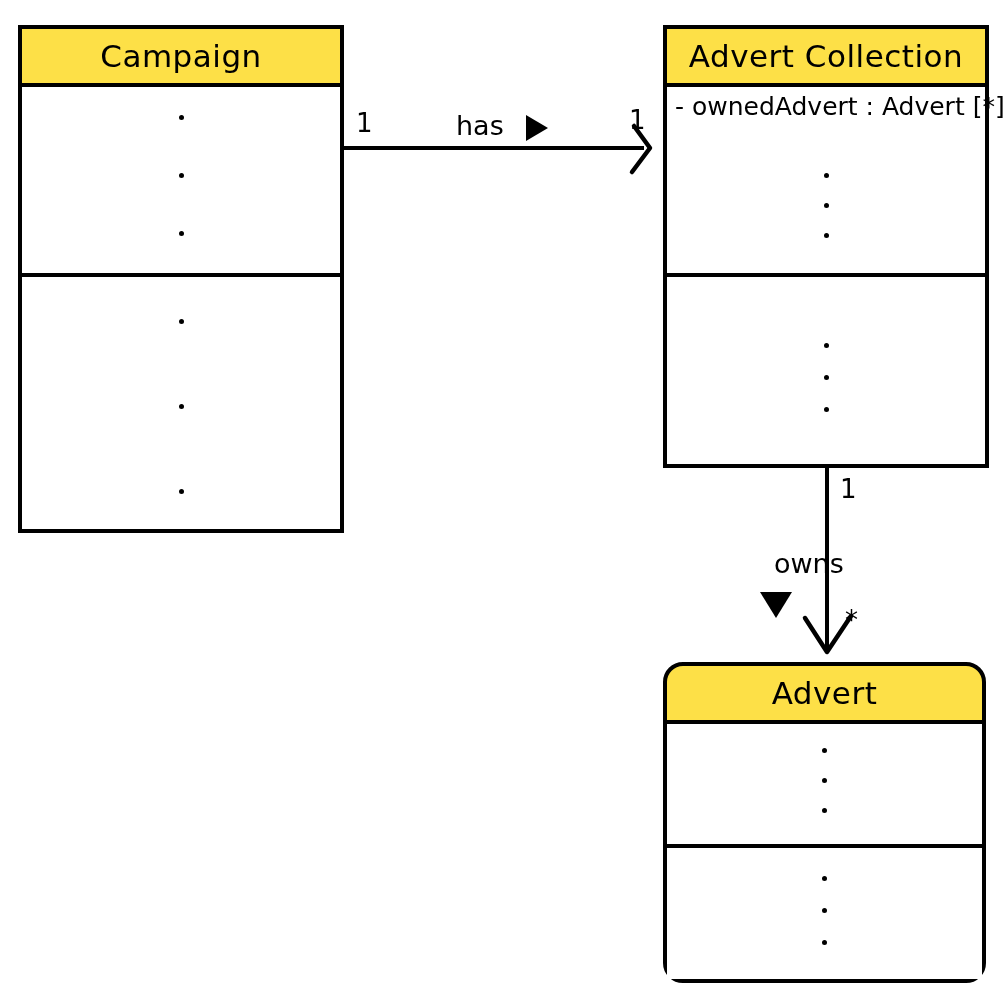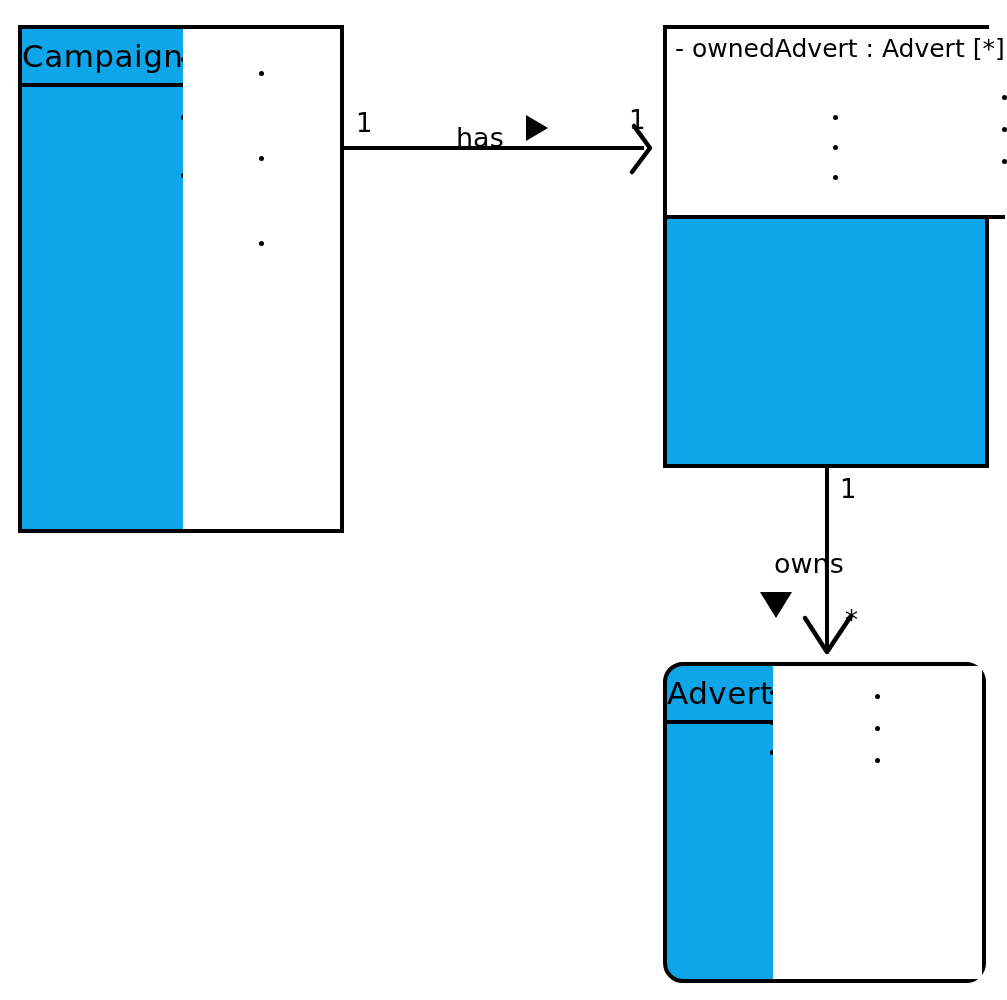--- a/index.html
+++ b/index.html
@@ -15,23 +15,23 @@
     position: relative;
     width: 1007px;
     height: 1000px;
     background: #ffffff;
     overflow: hidden;
   }
   .uml-class {
     position: absolute;
     box-sizing: border-box;
     border: 4px solid #000000;
-    background: #0ea5e9;
-    display: flex;
-    flex-direction: row;
+    background: #fde047;
+    display: flex;
+    flex-direction: column;
   }
   .class-title {
     box-sizing: border-box;
     display: flex;
     align-items: center;
     justify-content: center;
     border-bottom: 4px solid #000000;
     font-family: "DejaVu Sans", sans-serif;
     font-size: 31px;
     letter-spacing: 0.5px;
@@ -126,20 +126,21 @@
     <div class="compartment" style="flex:1;">
       <div class="dots" style="top:42px;">
         <div class="dot"></div>
         <div class="dot" style="margin-top:80px;"></div>
         <div class="dot" style="margin-top:80px;"></div>
       </div>
     </div>
   </div>
 
   <div class="uml-class" style="left:663px; top:25px; width:326px; height:443px;">
+    <div class="class-title" style="height:58px;">Advert Collection</div>
     <div class="compartment divided" style="height:190px;">
       <div class="attr-text" style="margin-top:6px;">- ownedAdvert : Advert [*]</div>
       <div class="dots" style="top:86px;">
         <div class="dot"></div>
         <div class="dot" style="margin-top:25px;"></div>
         <div class="dot" style="margin-top:25px;"></div>
       </div>
     </div>
     <div class="compartment" style="flex:1;">
       <div class="dots" style="top:66px;">
@@ -171,21 +172,21 @@
   <div class="edge-line" style="left:344px; top:146px; width:300px; height:4px;"></div>
 
   <svg class="arrow-svg" style="left:628px; top:122px;" width="40" height="55" viewBox="0 0 40 55">
     <path d="M 6 4 L 22 26 L 4 50" fill="none" stroke="#000000" stroke-width="4.5" stroke-linecap="round" stroke-linejoin="round"></path>
   </svg>
 
   <div class="mult-label" style="left:356px; top:108px;">1</div>
 
   <div class="mult-label" style="left:629px; top:105px;">1</div>
 
-  <div class="assoc-label" style="left:456px; top:110px;margin-top:12px;">has</div>
+  <div class="assoc-label" style="left:456px; top:110px;">has</div>
 
   <div class="tri-right" style="left:526px; top:115px;"></div>
 
   <div class="edge-line" style="left:825px; top:468px; width:4px; height:185px;"></div>
 
   <svg class="arrow-svg" style="left:801px; top:612px;" width="55" height="48" viewBox="0 0 55 48">
     <path d="M 4 6 L 26 40 L 50 4" fill="none" stroke="#000000" stroke-width="4.5" stroke-linecap="round" stroke-linejoin="round"></path>
   </svg>
 
   <div class="mult-label" style="left:840px; top:474px;">1</div>

